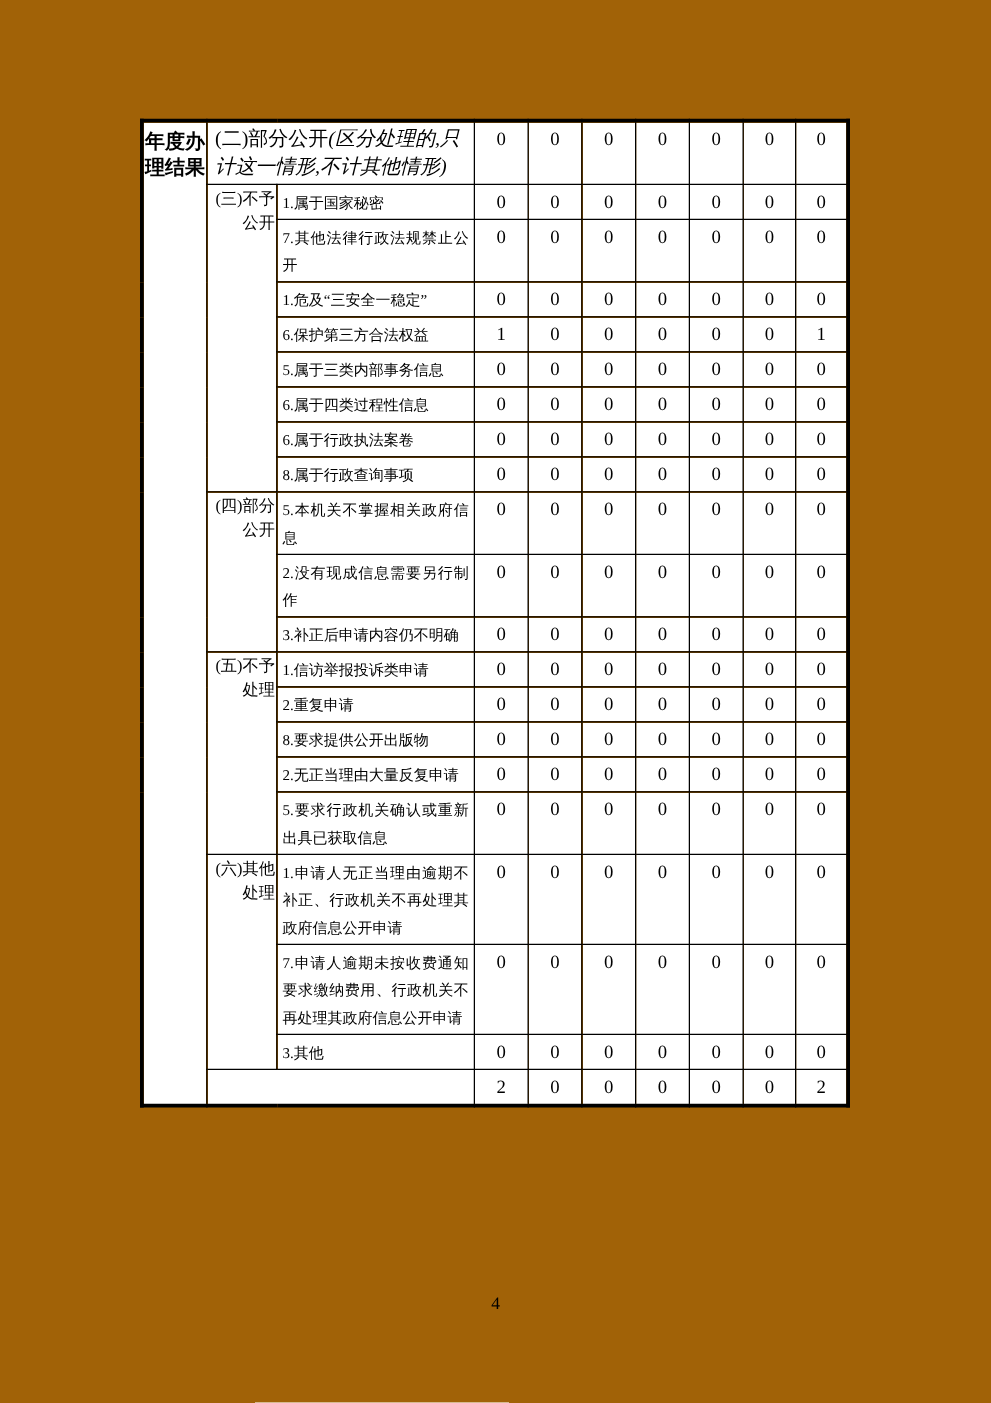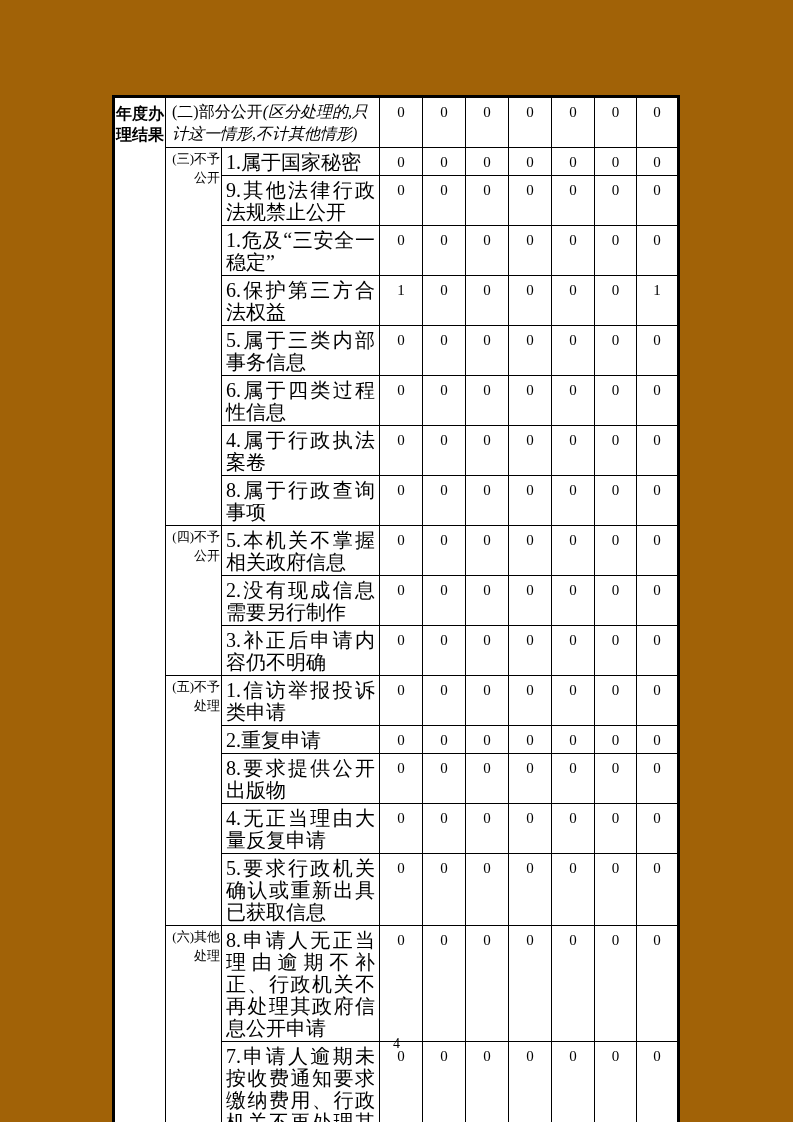--- a/index.html
+++ b/index.html
@@ -40,21 +40,21 @@
     vertical-align: top;
   }
   td.cB {
     font-size: 13px;
     line-height: 19px;
     padding: 1px;
     vertical-align: middle;
     text-align: right;
   }
   td.cItem {
-    font-size: 20px;
+    font-size: 12px;
     line-height: 22px;
     padding: 3px 4px 2px 4px;
     text-align: justify;
   }
   td.cWide {
     font-size: 16px;
     line-height: 22px;
     padding: 3px 5px 2px 6px;
     text-align: left;
     margin-left: 28px;
@@ -112,21 +112,21 @@
           <td class="cItem">1.属于国家秘密</td>
           <td class="v">0</td>
           <td class="v">0</td>
           <td class="v">0</td>
           <td class="v">0</td>
           <td class="v">0</td>
           <td class="v">0</td>
           <td class="v">0</td>
         </tr>
         <tr>
-          <td class="cItem">9.其他法律行政法规禁止公开</td>
+          <td class="cItem">7.其他法律行政法规禁止公开</td>
           <td class="v">0</td>
           <td class="v">0</td>
           <td class="v">0</td>
           <td class="v">0</td>
           <td class="v">0</td>
           <td class="v">0</td>
           <td class="v">0</td>
         </tr>
         <tr>
           <td class="cItem">1.危及“三安全一稳定”</td>
@@ -162,41 +162,41 @@
           <td class="cItem">6.属于四类过程性信息</td>
           <td class="v">0</td>
           <td class="v">0</td>
           <td class="v">0</td>
           <td class="v">0</td>
           <td class="v">0</td>
           <td class="v">0</td>
           <td class="v">0</td>
         </tr>
         <tr>
-          <td class="cItem">4.属于行政执法案卷</td>
+          <td class="cItem">6.属于行政执法案卷</td>
           <td class="v">0</td>
           <td class="v">0</td>
           <td class="v">0</td>
           <td class="v">0</td>
           <td class="v">0</td>
           <td class="v">0</td>
           <td class="v">0</td>
         </tr>
         <tr>
           <td class="cItem">8.属于行政查询事项</td>
           <td class="v">0</td>
           <td class="v">0</td>
           <td class="v">0</td>
           <td class="v">0</td>
           <td class="v">0</td>
           <td class="v">0</td>
           <td class="v">0</td>
         </tr>
         <tr>
-          <td class="cB" rowspan="3">(四)不予公开</td>
+          <td class="cB" rowspan="3">(四)部分公开</td>
           <td class="cItem">5.本机关不掌握相关政府信息</td>
           <td class="v">0</td>
           <td class="v">0</td>
           <td class="v">0</td>
           <td class="v">0</td>
           <td class="v">0</td>
           <td class="v">0</td>
           <td class="v">0</td>
         </tr>
         <tr>
@@ -244,42 +244,42 @@
           <td class="cItem">8.要求提供公开出版物</td>
           <td class="v">0</td>
           <td class="v">0</td>
           <td class="v">0</td>
           <td class="v">0</td>
           <td class="v">0</td>
           <td class="v">0</td>
           <td class="v">0</td>
         </tr>
         <tr>
-          <td class="cItem">4.无正当理由大量反复申请</td>
+          <td class="cItem">2.无正当理由大量反复申请</td>
           <td class="v">0</td>
           <td class="v">0</td>
           <td class="v">0</td>
           <td class="v">0</td>
           <td class="v">0</td>
           <td class="v">0</td>
           <td class="v">0</td>
         </tr>
         <tr>
           <td class="cItem">5.要求行政机关确认或重新出具已获取信息</td>
           <td class="v">0</td>
           <td class="v">0</td>
           <td class="v">0</td>
           <td class="v">0</td>
           <td class="v">0</td>
           <td class="v">0</td>
           <td class="v">0</td>
         </tr>
         <tr>
           <td class="cB" rowspan="3">(六)其他处理</td>
-          <td class="cItem">8.申请人无正当理由逾期不补正、行政机关不再处理其政府信息公开申请</td>
+          <td class="cItem">1.申请人无正当理由逾期不补正、行政机关不再处理其政府信息公开申请</td>
           <td class="v">0</td>
           <td class="v">0</td>
           <td class="v">0</td>
           <td class="v">0</td>
           <td class="v">0</td>
           <td class="v">0</td>
           <td class="v">0</td>
         </tr>
         <tr>
           <td class="cItem">7.申请人逾期未按收费通知要求缴纳费用、行政机关不再处理其政府信息公开申请</td>

